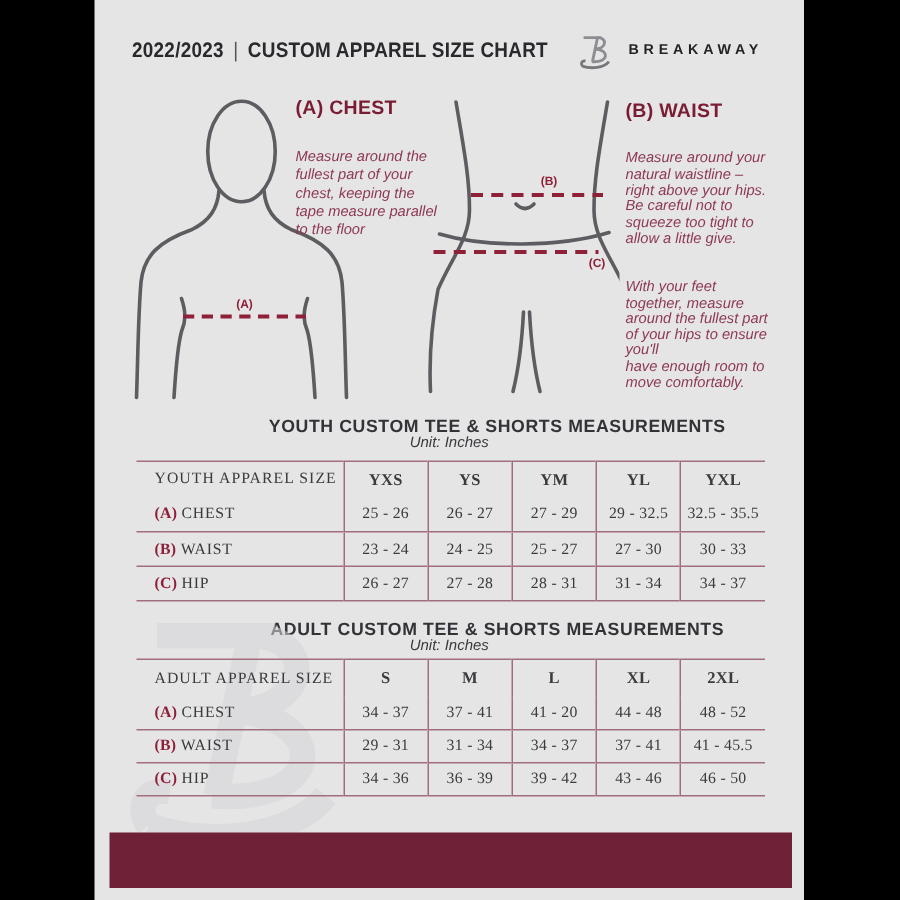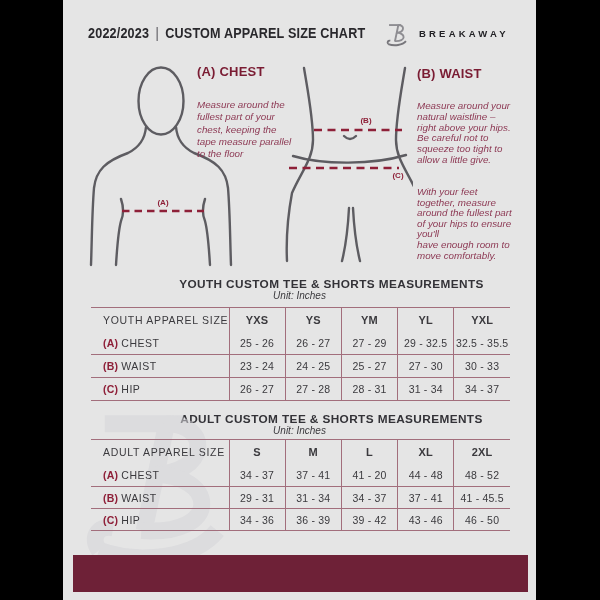--- a/index.html
+++ b/index.html
@@ -30,21 +30,21 @@
   
   .section-title { left:0; width:473px; text-align:center; font-weight:bold; font-size:11.8px;
                    color:#333237; letter-spacing:0.4px;margin-left:32px; }
   .section-unit  { left:0; width:473px; text-align:center; font-style:italic; font-weight:normal;
                    font-size:10px; color:#3a393d; }
 
   
   table.size-table { position:absolute; left:28px; width:419px; border-collapse:collapse;
                      table-layout:fixed; z-index:2; }
   table.size-table { border-top:1.5px solid #a26e7c; border-bottom:1.5px solid #a26e7c; }
-  .size-table tr { border-bottom:1px solid #a26e7c; }
+  .size-table tr { border-bottom:1px solid #a26e7c;font-family:Liberation Serif, serif; }
   .size-table tr:last-child { border-bottom:none; }
   .size-table th, .size-table td { padding:0; text-align:center; vertical-align:middle;
                                    font-size:10.5px; color:#3b3a3e; letter-spacing:0.2px; }
   .size-table th { font-weight:bold; font-size:11px; }
   .size-table th.label-col { font-weight:400; font-size:10.5px; letter-spacing:0.7px; }
   .size-table .label-col { text-align:left; padding-left:12px; }
   .size-table th + th, .size-table td + td { border-left:1px solid #a26e7c;margin-top:19px; }
   .row-prefix { font-weight:bold; color:#8e1f38; }
   .row-label { color:#3a393d; letter-spacing:0.5px; }
   .youth-table { top:307px; } .youth-table thead tr { height:24px; } .youth-table tbody tr { height:23px; }

